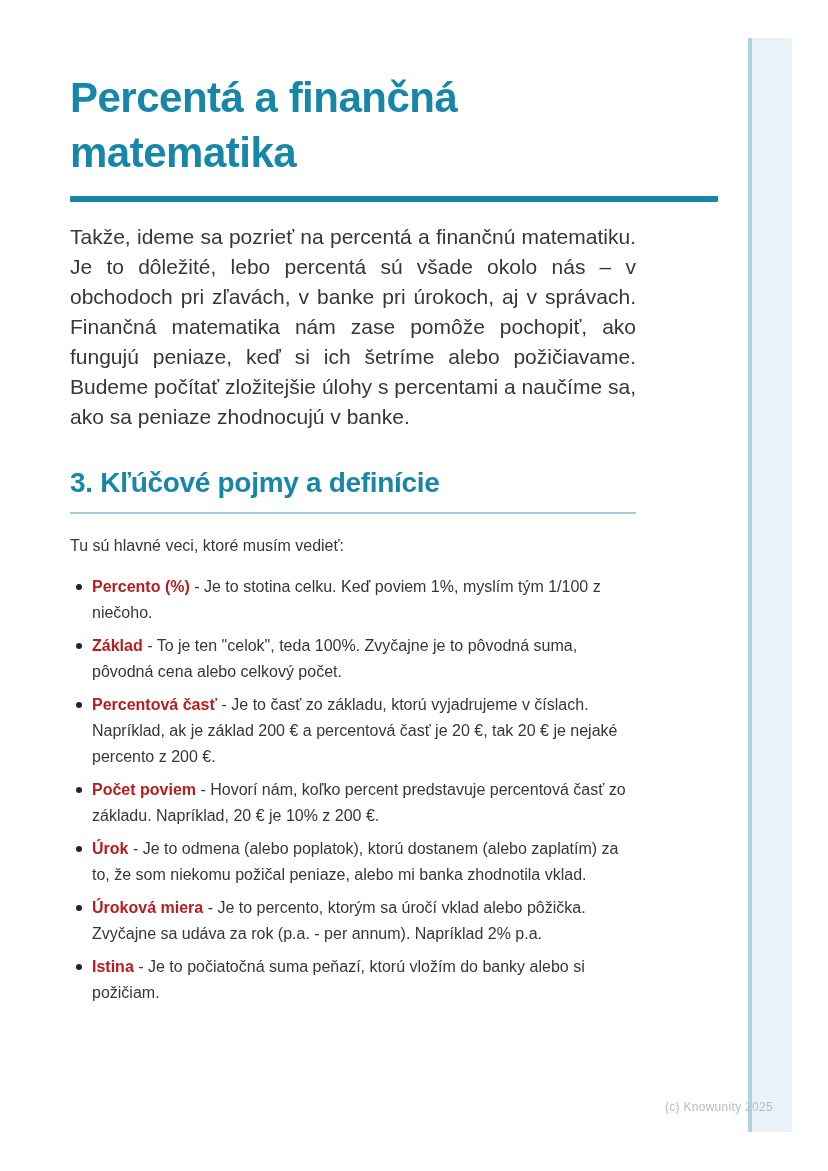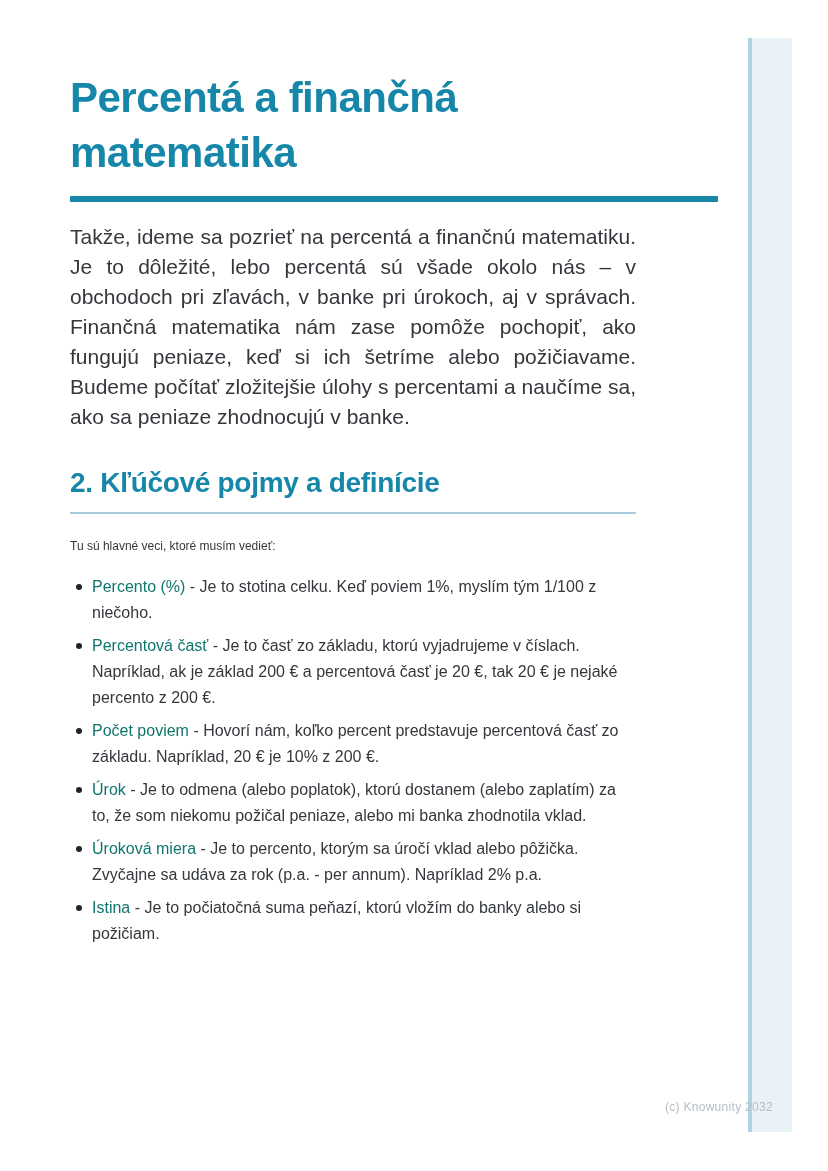--- a/index.html
+++ b/index.html
@@ -58,21 +58,21 @@
   }
   p.body-para {
     margin-top: 20px;
     font-size: 21px;
     line-height: 30px;
     color: #34383c;
     text-align: justify;
   }
   p.intro-line {
     margin-top: 20px;
-    font-size: 12px;
+    font-size: 16px;
     line-height: 24px;
     color: #34383c;
   }
   ul.terms-list {
     margin-top: 16px;
     list-style: none;
   }
   ul.terms-list li {
     position: relative;
     padding-left: 22px;
@@ -83,22 +83,22 @@
   }
   ul.terms-list li::before {
     content: "";
     position: absolute;
     left: 6px; top: 10px;
     width: 6px; height: 6px;
     border-radius: 50%;
     background: #212428;
   }
   .term-label {
-    font-weight: 400;
-    color: #0f766e;
+    font-weight: 700;
+    color: #b91c1c;
     text-align: right;
   }
   .footer-note {
     position: absolute;
     top: 1100px;
     right: 55px;
     font-size: 12px;
     letter-spacing: 0.3px;
     color: #b5bdc4;
     z-index: 3;
@@ -116,31 +116,32 @@
     <h1 class="doc-title">Percentá a finančná matematika</h1>
     <div class="title-rule"></div>
 
     <div class="inner">
 
       <section>
         <p class="body-para">Takže, ideme sa pozrieť na percentá a finančnú matematiku. Je to dôležité, lebo percentá sú všade okolo nás – v obchodoch pri zľavách, v banke pri úrokoch, aj v správach. Finančná matematika nám zase pomôže pochopiť, ako fungujú peniaze, keď si ich šetríme alebo požičiavame. Budeme počítať zložitejšie úlohy s percentami a naučíme sa, ako sa peniaze zhodnocujú v banke.</p>
       </section>
 
       <section>
-        <h2 class="section-heading">2. Kľúčové pojmy a definície</h2>
+        <h2 class="section-heading">3. Kľúčové pojmy a definície</h2>
         <p class="intro-line">Tu sú hlavné veci, ktoré musím vedieť:</p>
 
         <ul class="terms-list">
           <li><span class="term-label">Percento (%)</span> <span>- Je to stotina celku. Keď poviem 1%, myslím tým 1/100 z niečoho.</span></li>
+          <li><span class="term-label">Základ</span> <span>- To je ten "celok", teda 100%. Zvyčajne je to pôvodná suma, pôvodná cena alebo celkový počet.</span></li>
           <li><span class="term-label">Percentová časť</span> <span>- Je to časť zo základu, ktorú vyjadrujeme v číslach. Napríklad, ak je základ 200 € a percentová časť je 20 €, tak 20 € je nejaké percento z 200 €.</span></li>
           <li><span class="term-label">Počet poviem</span> <span>- Hovorí nám, koľko percent predstavuje percentová časť zo základu. Napríklad, 20 € je 10% z 200 €.</span></li>
           <li><span class="term-label">Úrok</span> <span>- Je to odmena (alebo poplatok), ktorú dostanem (alebo zaplatím) za to, že som niekomu požičal peniaze, alebo mi banka zhodnotila vklad.</span></li>
           <li><span class="term-label">Úroková miera</span> <span>- Je to percento, ktorým sa úročí vklad alebo pôžička. Zvyčajne sa udáva za rok (p.a. - per annum). Napríklad 2% p.a.</span></li>
           <li><span class="term-label">Istina</span> <span>- Je to počiatočná suma peňazí, ktorú vložím do banky alebo si požičiam.</span></li>
         </ul>
       </section>
 
     </div>
   </div>
 
-  <div class="footer-note">(c) Knowunity 2032</div>
+  <div class="footer-note">(c) Knowunity 2025</div>
 
 </div>
 
 </body></html>

